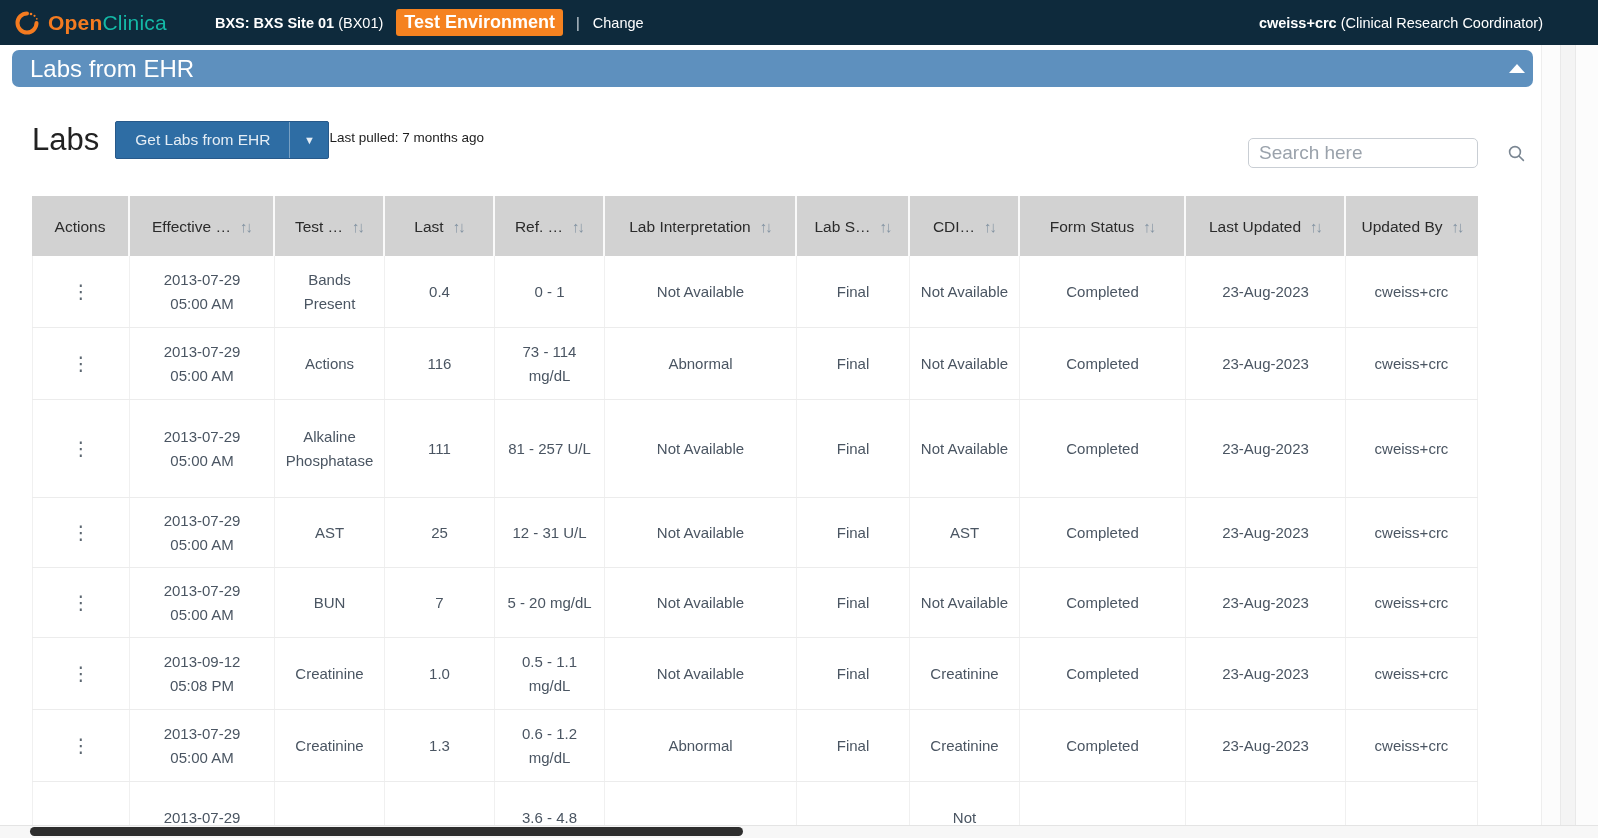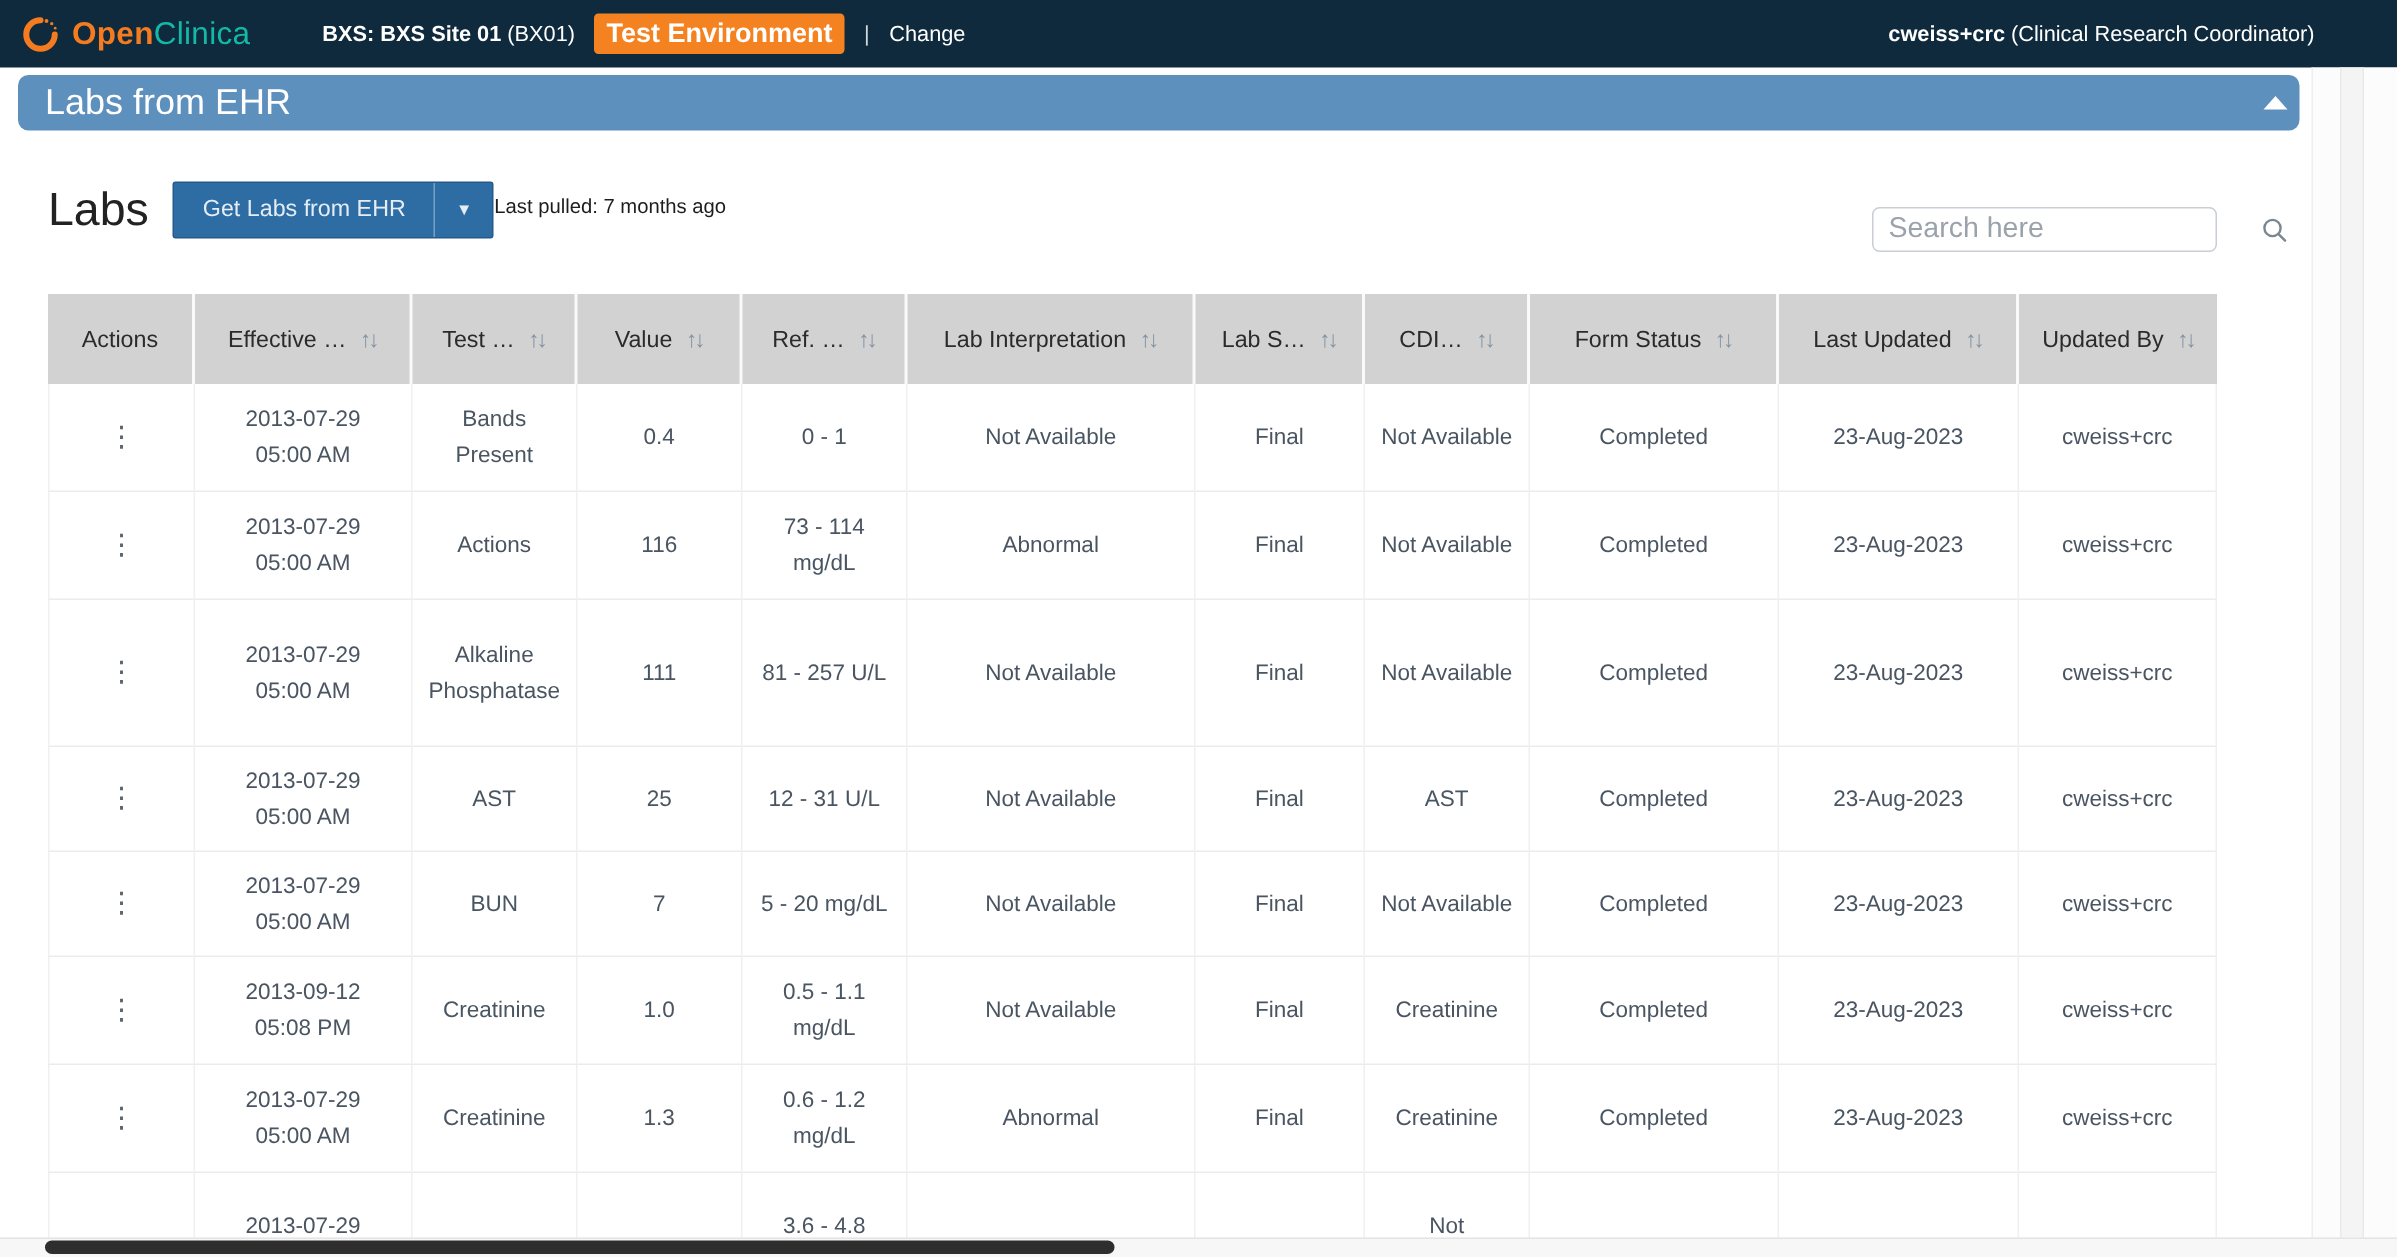--- a/index.html
+++ b/index.html
@@ -139,21 +139,21 @@
       </div>
       <div class="th">
         <span>Effective …</span>
         <span class="sort">↑↓</span>
       </div>
       <div class="th">
         <span>Test …</span>
         <span class="sort">↑↓</span>
       </div>
       <div class="th">
-        <span>Value</span>
+        <span>Last</span>
         <span class="sort">↑↓</span>
       </div>
       <div class="th">
         <span>Ref. …</span>
         <span class="sort">↑↓</span>
       </div>
       <div class="th">
         <span>Lab Interpretation</span>
         <span class="sort">↑↓</span>
       </div>

